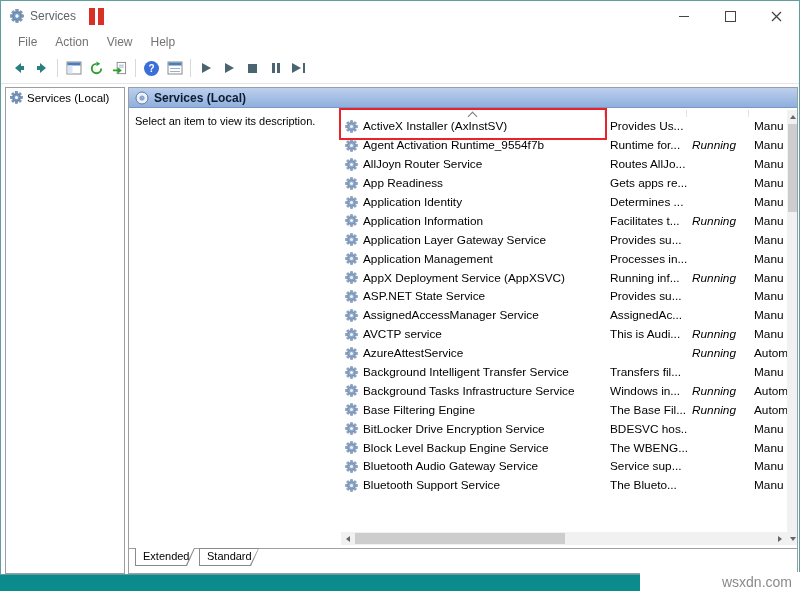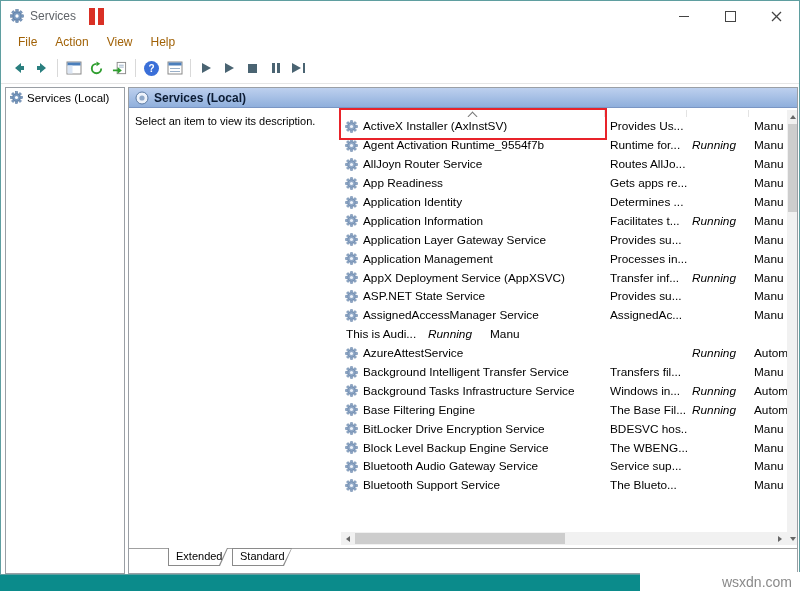--- a/index.html
+++ b/index.html
@@ -18,21 +18,21 @@
   .titlebar .app-ic{margin:0 6px 0 9px;display:flex;}
   .titlebar .title{font-size:12px;color:#5f6368;}
   .red-mark{position:absolute;top:7px;width:6px;height:17px;background:#d93025;}
   .red-mark.m1{left:88px;} .red-mark.m2{left:97px;}
   .win-controls{position:absolute;right:0;top:0;height:30px;display:flex;}
   .win-btn{width:46px;height:30px;display:flex;align-items:center;justify-content:center;}
   .glyph-min{width:10px;height:1px;background:#444;}
   .glyph-max{width:9px;height:9px;border:1px solid #444;}
   
   .menubar{position:absolute;left:0;top:30px;right:0;height:22px;display:flex;align-items:center;padding-left:8px;background:#fff;}
-  .menu-item{font-size:12px;color:#a16207;padding:3px 9px;}
+  .menu-item{font-size:12px;color:#737373;padding:3px 9px;}
   
   .toolbar{position:absolute;left:0;top:52px;right:0;height:30px;display:flex;align-items:center;padding-left:6px;background:#fff;border-bottom:1px solid #e6e6e6;}
   .tb-btn{width:23px;height:23px;display:flex;align-items:center;justify-content:center;flex:0 0 auto;}
   .tb-sep{width:1px;height:18px;background:#d9d9d9;margin:0 4px;flex:0 0 auto;}
   .help-ic{width:15px;height:15px;border-radius:50%;background:#3a6fd8;color:#fff;font-size:10px;font-weight:bold;display:flex;align-items:center;justify-content:center;}
   .tri-play{width:0;height:0;border-top:5px solid transparent;border-bottom:5px solid transparent;border-left:9px solid #4a6472;}
   .sq-stop{width:9px;height:9px;background:#4a6472;}
   .pause-bars{display:flex;gap:2px;}
   .pause-bars i{display:block;width:3px;height:10px;background:#4a6472;}
   .step-bar{width:2px;height:10px;background:#4a6472;margin-left:2px;}
@@ -78,21 +78,21 @@
   .vs-btn{position:absolute;left:0;width:11px;height:13px;display:flex;align-items:center;justify-content:center;}
   .vs-up{top:0;} .vs-down{bottom:0;}
   .vs-thumb{position:absolute;left:1px;top:14px;width:9px;height:88px;background:#cdcdcd;}
   .arr-up{width:0;height:0;border-left:3.5px solid transparent;border-right:3.5px solid transparent;border-bottom:4px solid #666;}
   .arr-down{width:0;height:0;border-left:3.5px solid transparent;border-right:3.5px solid transparent;border-top:4px solid #666;}
   .arr-left{width:0;height:0;border-top:3.5px solid transparent;border-bottom:3.5px solid transparent;border-right:4px solid #666;}
   .arr-right{width:0;height:0;border-top:3.5px solid transparent;border-bottom:3.5px solid transparent;border-left:4px solid #666;}
   
   .tabbar{position:absolute;left:0;top:460px;width:100%;height:27px;}
   .tab-line{position:absolute;left:0;top:0;width:100%;height:1px;background:#a0a0a0;}
-  .tab{position:absolute;top:0;height:18px;margin-left:33px;}
+  .tab{position:absolute;top:0;height:18px;}
   .tab .shape{position:absolute;inset:0;background:#8a8a8a;clip-path:polygon(0 0,100% 0,calc(100% - 8px) 100%,0 100%);}
   .tab .fill{position:absolute;left:1px;right:1px;bottom:1px;background:#fff;clip-path:polygon(0 0,100% 0,calc(100% - 8px) 100%,0 100%);}
   .tab.active .fill{top:0;}
   .tab.inactive .fill{top:1px;}
   .tab .lbl{position:relative;z-index:2;display:block;font-size:11px;color:#000;text-align:center;padding:2px 14px 0 8px;white-space:nowrap;}
   .tab.t1{left:6px;width:60px;}
   .tab.t2{left:70px;width:60px;}
   
   .watermark{position:absolute;right:0;bottom:0;width:160px;height:19px;background:#fff;display:flex;align-items:center;justify-content:flex-end;padding-right:8px;box-sizing:border-box;font-size:14px;color:#8a8a8a;}
 </style>
@@ -399,21 +399,21 @@
           <rect x="6.6" y="0.6" width="2.8" height="14.8" rx="0.5"></rect>
           <rect x="0.6" y="6.6" width="14.8" height="2.8" rx="0.5"></rect>
           <rect x="6.6" y="0.6" width="2.8" height="14.8" rx="0.5" transform="rotate(45 8 8)"></rect>
           <rect x="6.6" y="0.6" width="2.8" height="14.8" rx="0.5" transform="rotate(-45 8 8)"></rect>
           <circle cx="8" cy="8" r="4.6"></circle>
         </g>
         <circle cx="8" cy="8" r="1.9" fill="#eef3fa"></circle>
       </svg>
       <span>AppX Deployment Service (AppXSVC)</span>
     </div>
-    <div class="cell desc">Transfer inf...</div>
+    <div class="cell desc">Running inf...</div>
     <div class="cell status">Running</div>
     <div class="cell startup">Manu</div>
   </div>
         <div class="svc-row">
     <div class="cell name">
       <svg class="gear" viewBox="0 0 16 16" width="13" height="13">
         <g fill="#90a8c6" stroke="#5b7aa2" stroke-width="0.6">
           <rect x="6.6" y="0.6" width="2.8" height="14.8" rx="0.5"></rect>
           <rect x="0.6" y="6.6" width="14.8" height="2.8" rx="0.5"></rect>
           <rect x="6.6" y="0.6" width="2.8" height="14.8" rx="0.5" transform="rotate(45 8 8)"></rect>
@@ -440,20 +440,33 @@
         </g>
         <circle cx="8" cy="8" r="1.9" fill="#eef3fa"></circle>
       </svg>
       <span>AssignedAccessManager Service</span>
     </div>
     <div class="cell desc">AssignedAc...</div>
     <div class="cell status"></div>
     <div class="cell startup">Manu</div>
   </div>
         <div class="svc-row">
+    <div class="cell name">
+      <svg class="gear" viewBox="0 0 16 16" width="13" height="13">
+        <g fill="#90a8c6" stroke="#5b7aa2" stroke-width="0.6">
+          <rect x="6.6" y="0.6" width="2.8" height="14.8" rx="0.5"></rect>
+          <rect x="0.6" y="6.6" width="14.8" height="2.8" rx="0.5"></rect>
+          <rect x="6.6" y="0.6" width="2.8" height="14.8" rx="0.5" transform="rotate(45 8 8)"></rect>
+          <rect x="6.6" y="0.6" width="2.8" height="14.8" rx="0.5" transform="rotate(-45 8 8)"></rect>
+          <circle cx="8" cy="8" r="4.6"></circle>
+        </g>
+        <circle cx="8" cy="8" r="1.9" fill="#eef3fa"></circle>
+      </svg>
+      <span>AVCTP service</span>
+    </div>
     <div class="cell desc">This is Audi...</div>
     <div class="cell status">Running</div>
     <div class="cell startup">Manu</div>
   </div>
         <div class="svc-row">
     <div class="cell name">
       <svg class="gear" viewBox="0 0 16 16" width="13" height="13">
         <g fill="#90a8c6" stroke="#5b7aa2" stroke-width="0.6">
           <rect x="6.6" y="0.6" width="2.8" height="14.8" rx="0.5"></rect>
           <rect x="0.6" y="6.6" width="14.8" height="2.8" rx="0.5"></rect>

